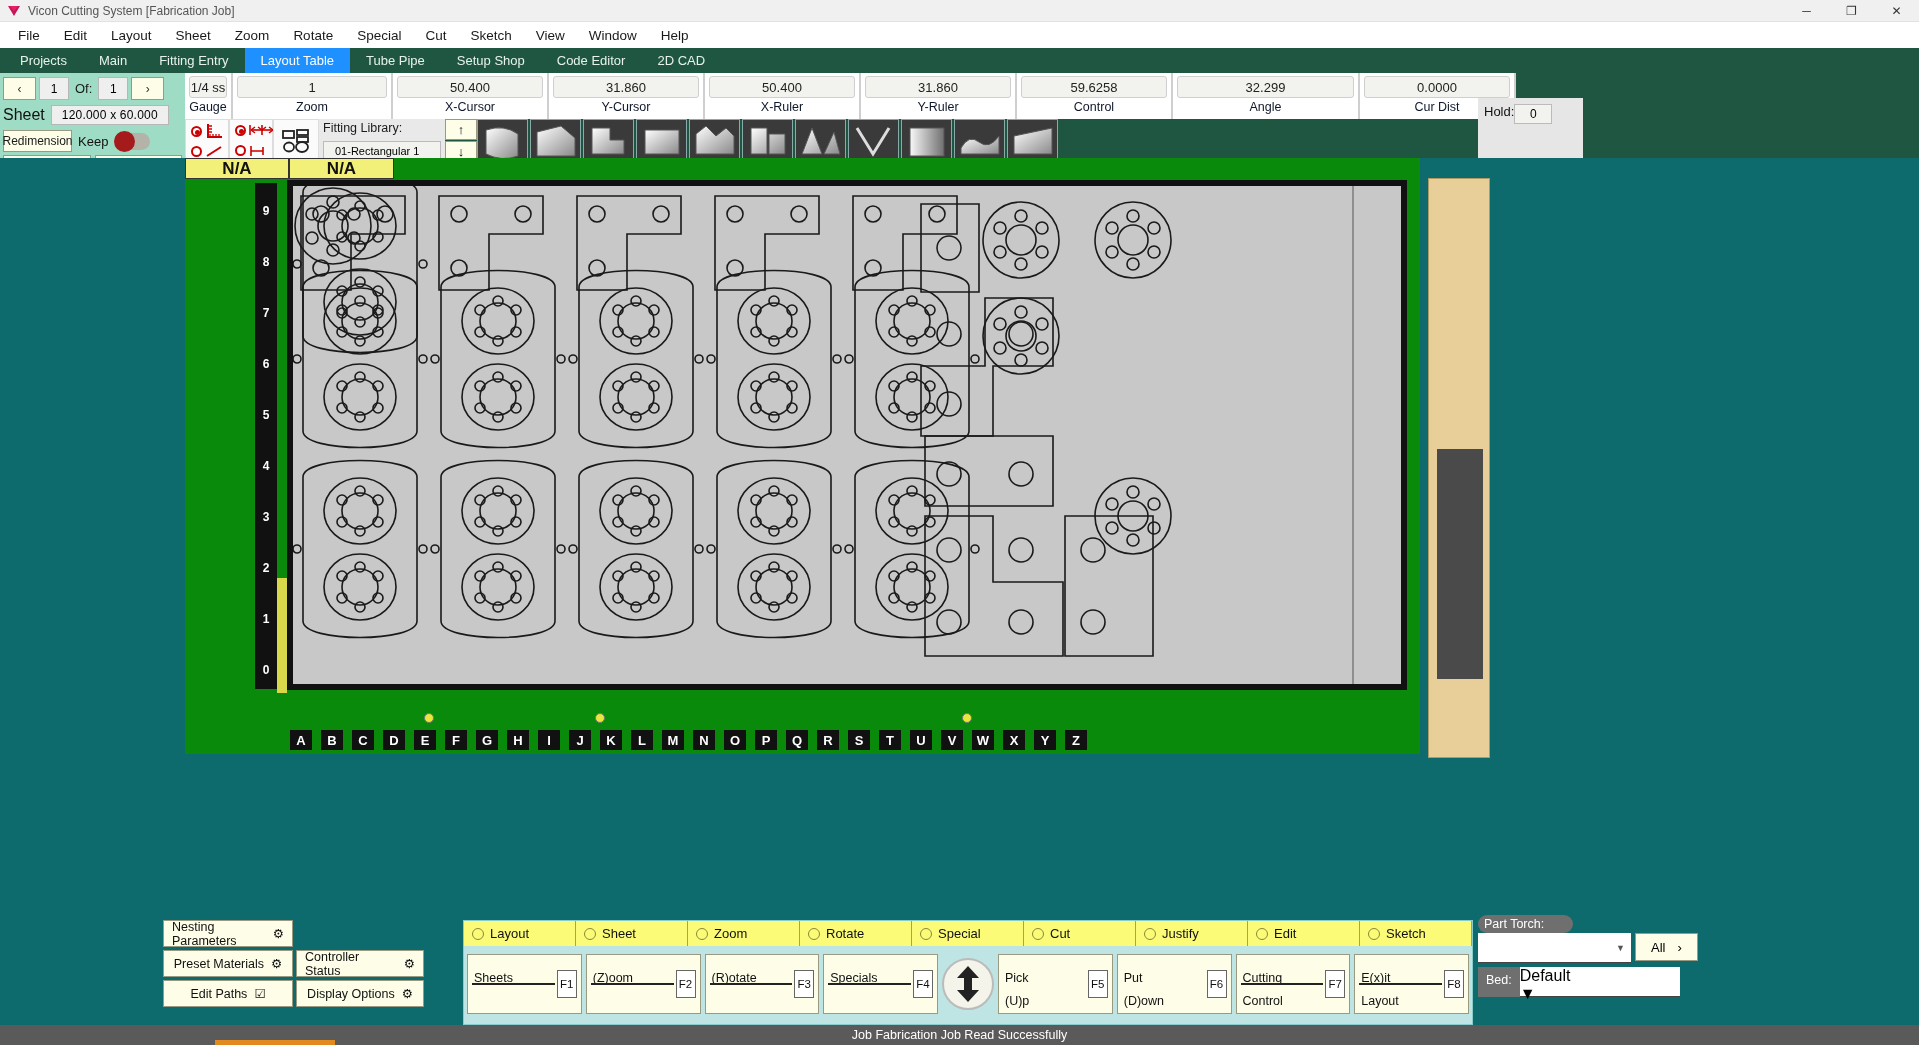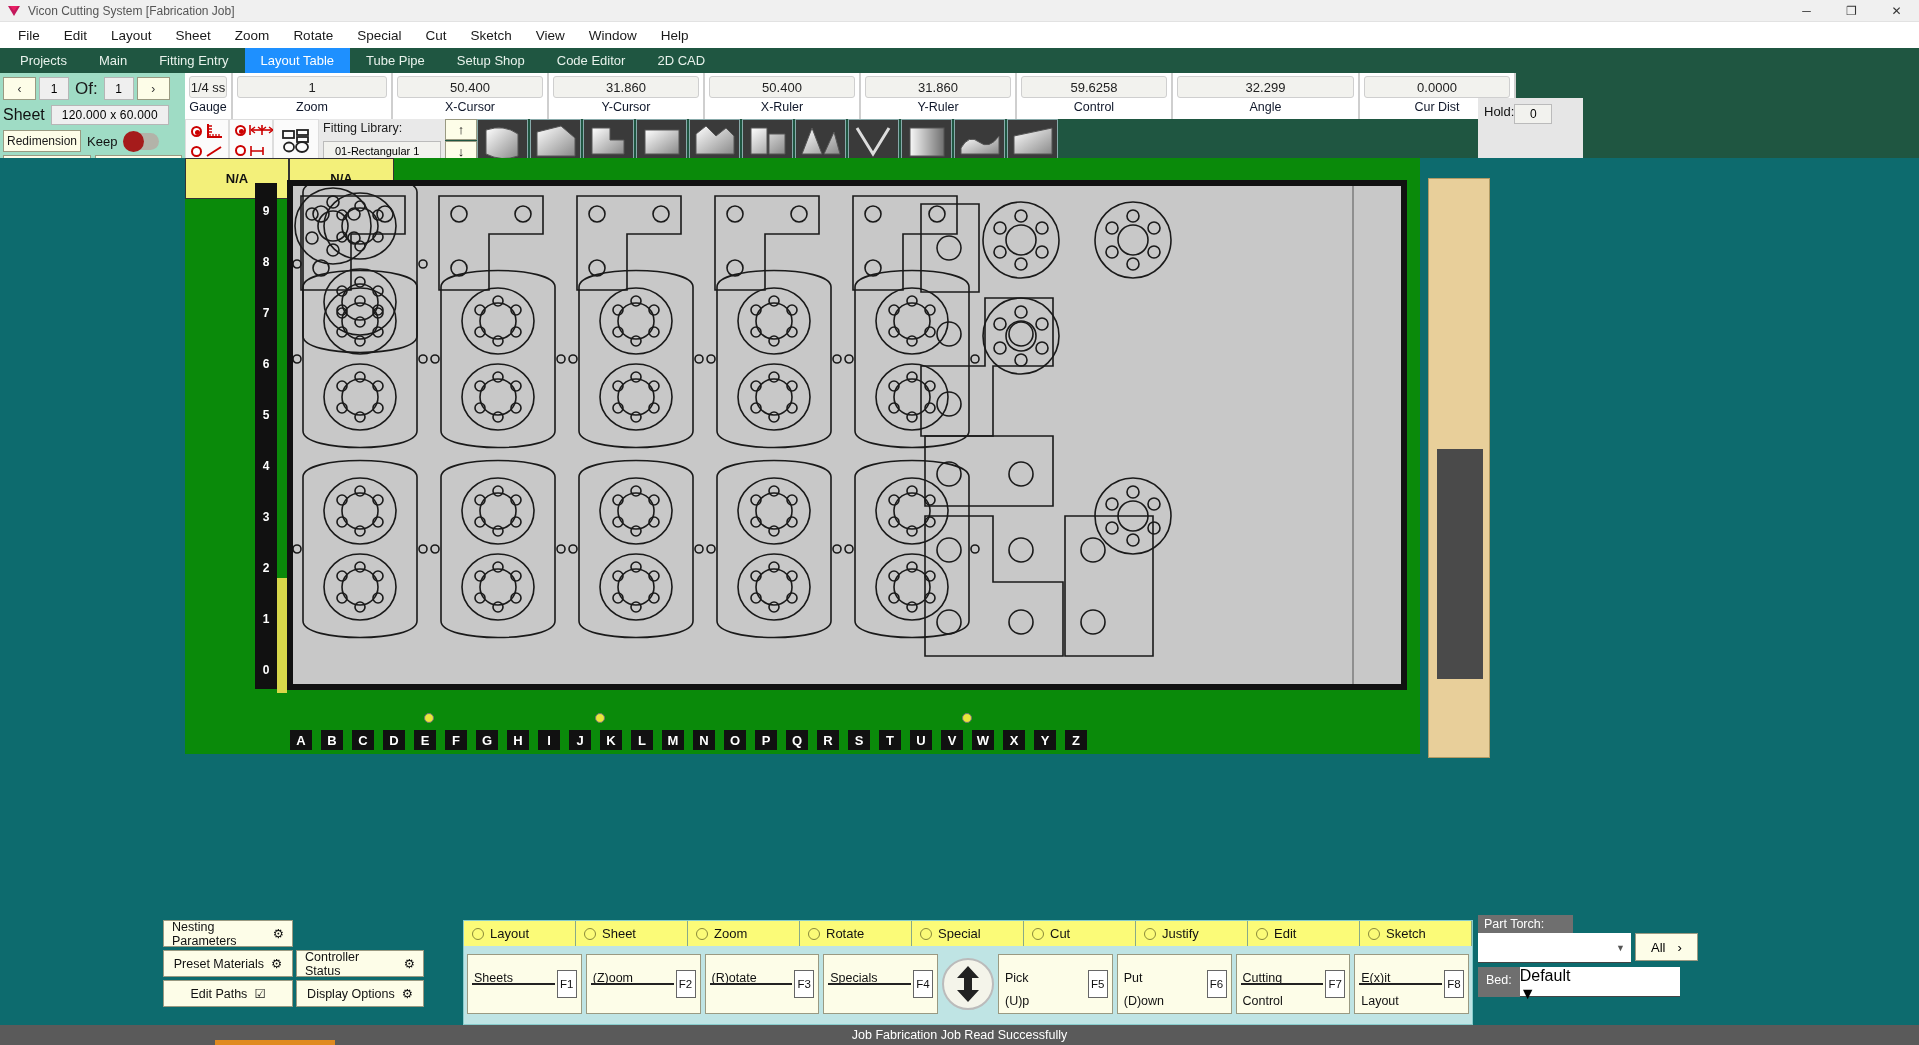--- a/index.html
+++ b/index.html
@@ -27,21 +27,21 @@
   .tab.active{background:#1e90ff;color:#fff;}
 
   
   .toolbar{height:105px;background:#1f5641;display:flex;align-items:flex-start;position:relative;}
 
   
   .leftpanel{width:185px;height:105px;background:#9fdcc5;padding:3px 3px 0 3px;}
   .lp-row1{display:flex;align-items:center;gap:3px;height:25px;}
   .navbtn{width:33px;height:23px;background:#fdfde8;border:1px solid #9a9a82;display:flex;align-items:center;justify-content:center;font-size:12px;color:#333;}
   .numbox{width:30px;height:23px;background:#efefef;border:1px solid #b6b6b6;display:flex;align-items:center;justify-content:center;font-size:12px;}
-  .oflbl{font-size:17px;color:#1a1a1a;padding:0 3px;}
+  .oflbl{font-size:13px;color:#1a1a1a;padding:0 3px;}
   .lp-row2{display:flex;align-items:center;gap:6px;height:26px;margin-top:1px;}
   .sheetlbl{font-size:16px;color:#111;}
   .sheetdim{width:118px;height:20px;background:#efefef;border:1px solid #b6b6b6;font-size:12px;display:flex;align-items:center;justify-content:center;letter-spacing:0.2px;}
   .lp-row3{display:flex;align-items:center;height:24px;margin-top:1px;gap:6px;}
   .btn-creme{background:#fdfde8;border:1px solid #9a9a82;font-size:12px;color:#1a1a1a;display:flex;align-items:center;justify-content:center;height:22px;}
   .keeplbl{font-size:13px;color:#111;}
   .toggle{width:36px;height:17px;border-radius:9px;background:#b3b3a9;position:relative;}
   .toggle .knob{position:absolute;left:0;top:-2px;width:21px;height:21px;border-radius:50%;background:#a51b1b;}
   .lp-row4{display:flex;gap:4px;margin-top:2px;}
   .lp-row5{display:flex;gap:4px;margin-top:2px;}
@@ -69,21 +69,21 @@
 
   .holdbox{position:absolute;left:1478px;top:25px;width:105px;height:85px;background:#e6e6e6;display:flex;align-items:flex-start;padding:6px 0 0 6px;}
   .holdlbl{font-size:13px;color:#111;}
   .holdval{width:38px;height:20px;background:#f2f2ee;border:1px solid #bbb;font-size:12px;display:flex;align-items:center;justify-content:center;}
   .dlbtn{position:absolute;left:1478px;top:110px;width:88px;height:27px;background:#e6e6e6;border:1px solid #b9b9b9;display:flex;align-items:center;justify-content:center;}
 
   
   .stage{position:absolute;left:0;top:158px;width:1919px;height:762px;background:#0d6b6e;}
   .greenbed{position:absolute;left:185px;top:0;width:1235px;height:596px;background:#0a8a0a;}
   .naRow{position:absolute;left:185px;top:0;display:flex;height:25px;}
-  .na{height:41px;background:#f3f07a;border:1px solid #333;display:flex;align-items:center;justify-content:center;font-size:13px;font-weight:bold;color:#111;}
+  .na{height:21px;background:#f3f07a;border:1px solid #333;display:flex;align-items:center;justify-content:center;font-size:17px;font-weight:bold;color:#111;}
   .vruler{position:absolute;left:255px;top:25px;width:22px;height:506px;background:#111;}
   .vtick{position:absolute;left:0;width:22px;height:20px;color:#fff;font-size:12px;font-weight:bold;display:flex;align-items:center;justify-content:center;}
   .ystrip{position:absolute;left:277px;width:10px;background:#d8d84a;}
   .sheet{position:absolute;left:287px;top:22px;width:1120px;height:510px;background:#111;padding:6px;}
   .plate{width:100%;height:100%;background:#c8c8c8;position:relative;}
   .letterrow{position:absolute;left:290px;top:572px;display:flex;gap:9px;}
   .ltr{width:22px;height:20px;background:#111;color:#fff;font-size:13px;font-weight:bold;display:flex;align-items:center;justify-content:center;}
   .pmark{position:absolute;width:10px;height:10px;border-radius:50%;background:#e8e83a;border:1px solid #777;}
   .rightcol{position:absolute;left:1428px;top:20px;width:62px;height:580px;background:#e8cf9a;border:1px solid #b09a64;}
   .rightcol .dark{position:absolute;left:8px;top:270px;width:46px;height:230px;background:#4a4a4a;}
@@ -98,21 +98,21 @@
   .mode{flex:1;background:#fbfb78;border-right:1px solid #8a8;display:flex;align-items:center;gap:6px;padding-left:8px;font-size:13px;color:#111;}
   .mrdo{width:12px;height:12px;border-radius:50%;border:1.5px solid #8a8a3a;background:#fbfb78;}
   .fkrow{display:flex;height:76px;align-items:center;padding:4px 3px;gap:4px;}
   .fk{flex:1;height:60px;background:#fdfde8;border:1px solid #9a9a82;position:relative;padding:16px 6px;font-size:12.5px;color:#111;}
   .fk .l2{position:absolute;left:6px;bottom:5px;}
   .fk .fkey{position:absolute;right:4px;top:50%;transform:translateY(-50%);width:20px;height:28px;background:#fff;border:1px solid #666;font-size:11.5px;display:flex;align-items:center;justify-content:center;}
   .fk .rule{position:absolute;left:4px;right:26px;top:28px;height:2px;background:#222;}
   .navpad{width:52px;height:52px;border-radius:50%;background:#f4f4ea;border:2px solid #bbb;display:flex;align-items:center;justify-content:center;flex:0 0 52px;}
 
   .torchbox{position:absolute;left:1478px;top:-5px;width:220px;}
-  .torchlbl{background:#6f6f6f;color:#fff;font-size:12.5px;padding:2px 6px;width:95px;}
+  .torchlbl{background:#6f6f6f;color:#fff;font-size:12.5px;padding:2px 6px;width:95px;border-radius:9px;}
   .torchsel{display:flex;align-items:flex-start;}
   .combo{width:160px;height:30px;background:#fff;border-bottom:1px solid #444;position:relative;}
   .combo .cv{font-size:13px;color:#111;padding:5px 6px;}
   .combo .car{position:absolute;right:6px;top:10px;font-size:9px;color:#555;}
   .allbtn{width:66px;height:28px;background:#fdfde8;border:1px solid #9a9a82;display:flex;align-items:center;justify-content:center;gap:12px;font-size:13px;margin-left:4px;}
   .bedrow{display:flex;margin-top:4px;}
   .bedlbl{background:#6f6f6f;color:#fff;font-size:12.5px;padding:6px 8px;}
   .bedcombo{width:160px;height:30px;background:#fff;border-bottom:1px solid #444;position:relative;}
 
   
@@ -170,21 +170,21 @@
       <div class="numbox">1</div>
       <div class="oflbl">Of:</div>
       <div class="numbox">1</div>
       <div class="navbtn">›</div>
     </div>
     <div class="lp-row2">
       <div class="sheetlbl">Sheet</div>
       <div class="sheetdim">120.000 x  60.000</div>
     </div>
     <div class="lp-row3">
-      <div class="btn-creme" style="width:78px">Redimension</div>
+      <div class="btn-creme" style="width:69px">Redimension</div>
       <div class="keeplbl">Keep</div>
       <div class="toggle">
           <div class="knob"></div>
         </div>
     </div>
     <div class="lp-row4">
       <div class="bi btn-creme">
         <span>Add</span>
         <span class="gl">⊞</span>
       </div>

